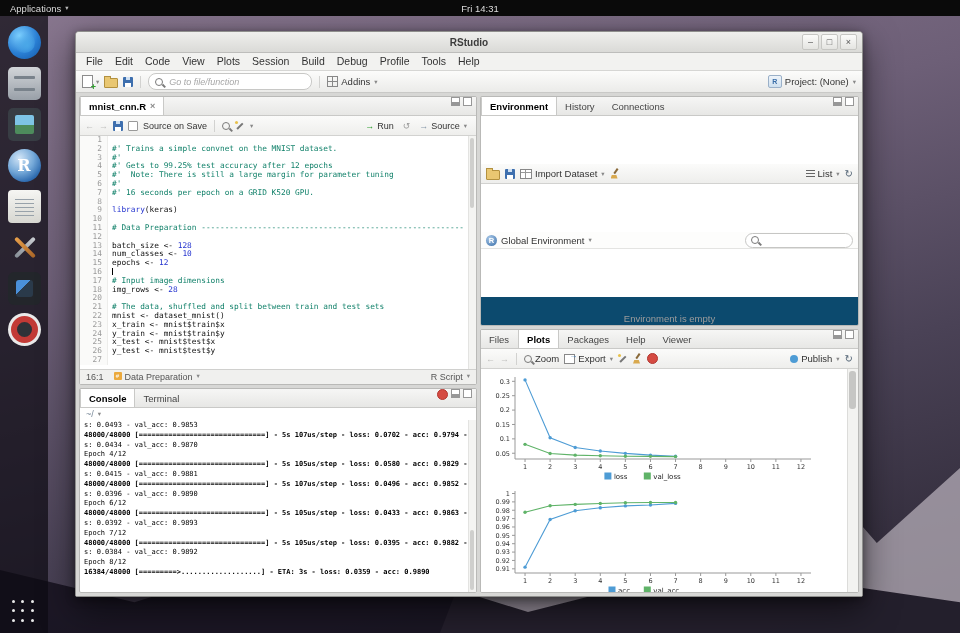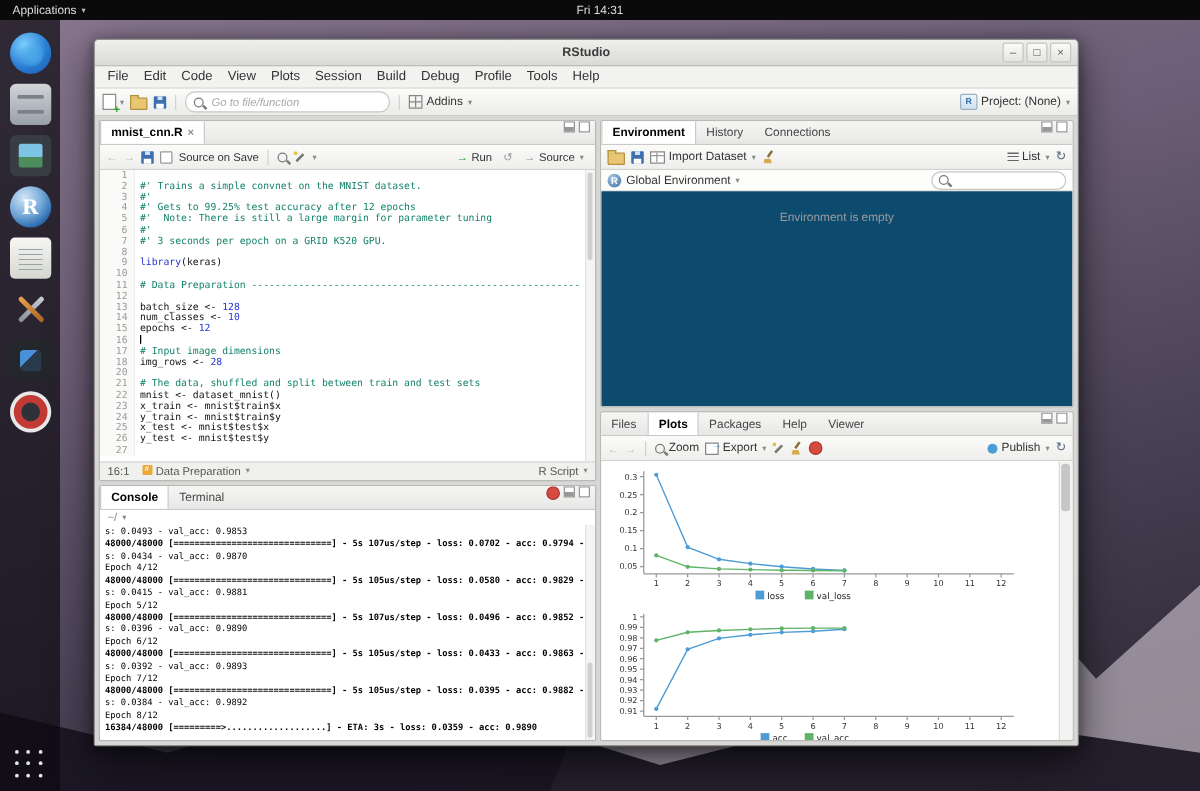--- a/index.html
+++ b/index.html
@@ -122,21 +122,21 @@
     height:13px;padding:0 5px;width:96px;}
 
   
   .workspace{flex:1;display:flex;gap:3px;padding:3px;background:#d7d7d5;min-height:0;}
   .col{display:flex;flex-direction:column;gap:3px;min-height:0;}
   .col.left{width:398px;flex:none;}
   .col.right{flex:1;}
   .pane{background:#fff;border:1px solid #b9b9b7;border-radius:2px;display:flex;flex-direction:column;overflow:hidden;min-height:0;}
   .pane.src{height:287px;flex:none;}
   .pane.console{flex:1;}
-  .pane.env{height:228px;flex:none;}
+  .pane.env{height:228px;flex:none;gap:48px;}
   .pane.plots{flex:1;}
   .tabbar{height:18px;flex:none;display:flex;align-items:stretch;background:linear-gradient(#f6f6f5,#e7e7e5);
     border-bottom:1px solid #c9c9c7;font-size:9.5px;color:#454545;padding-right:4px;}
   .tabs{display:flex;}
   .tab{padding:0 8px;display:inline-flex;align-items:center;gap:4px;border-right:1px solid rgba(0,0,0,0);}
   .tab.sel{background:#fff;border-right:1px solid #c9c9c7;border-left:1px solid #c9c9c7;color:#000;font-weight:bold;}
   .tclose{color:#888;font-size:9px;}
   .ptools{height:19px;flex:none;display:flex;align-items:center;gap:5px;padding:0 5px;
     background:linear-gradient(#fbfbfa,#eeeeec);border-bottom:1px solid #d2d2d0;font-size:9px;color:#333;}
   .runbtn{display:inline-flex;align-items:center;gap:3px;padding:1px 4px;border-radius:3px;}
@@ -310,21 +310,21 @@
           <div class="editor" id="editor">
             <div class="sb">
                 <div class="th" style="top:2px;height:70px;"></div>
               </div>
           <div class="crow"><span class="ln">1</span><span class="ctext"></span></div>
               <div class="crow"><span class="ln">2</span><span class="ctext"><span class="tk cm">#' Trains a simple convnet on the MNIST dataset.</span></span></div>
               <div class="crow"><span class="ln">3</span><span class="ctext"><span class="tk cm">#'</span></span></div>
               <div class="crow"><span class="ln">4</span><span class="ctext"><span class="tk cm">#' Gets to 99.25% test accuracy after 12 epochs</span></span></div>
               <div class="crow"><span class="ln">5</span><span class="ctext"><span class="tk cm">#'  Note: There is still a large margin for parameter tuning</span></span></div>
               <div class="crow"><span class="ln">6</span><span class="ctext"><span class="tk cm">#'</span></span></div>
-              <div class="crow"><span class="ln">7</span><span class="ctext"><span class="tk cm">#' 3 seconds per epoch on a GRID K520 GPU.</span></span></div>
+              <div class="crow"><span class="ln">7</span><span class="ctext"><span class="tk cm">#' 16 seconds per epoch on a GRID K520 GPU.</span></span></div>
               <div class="crow"><span class="ln">8</span><span class="ctext"></span></div>
               <div class="crow"><span class="ln">9</span><span class="ctext"><span class="tk kw">library</span><span class="tk pl">(keras)</span></span></div>
               <div class="crow"><span class="ln">10</span><span class="ctext"></span></div>
               <div class="crow"><span class="ln">11</span><span class="ctext"><span class="tk cm"># Data Preparation --------------------------------------------------------</span></span></div>
               <div class="crow"><span class="ln">12</span><span class="ctext"></span></div>
               <div class="crow"><span class="ln">13</span><span class="ctext"><span class="tk pl">batch_size &lt;- </span><span class="tk num">128</span></span></div>
               <div class="crow"><span class="ln">14</span><span class="ctext"><span class="tk pl">num_classes &lt;- </span><span class="tk num">10</span></span></div>
               <div class="crow"><span class="ln">15</span><span class="ctext"><span class="tk pl">epochs &lt;- </span><span class="tk num">12</span></span></div>
               <div class="crow"><span class="ln">16</span><span class="ctext"><span class="caret"></span></span></div>
               <div class="crow"><span class="ln">17</span><span class="ctext"><span class="tk cm"># Input image dimensions</span></span></div>
@@ -371,21 +371,20 @@
           <div class="cout" id="console-out">
             <div class="sb">
                 <div class="th" style="bottom:2px;height:60px;"></div>
               </div>
           <div class="cline">s: 0.0493 - val_acc: 0.9853</div>
               <div class="cline bold">48000/48000 [==============================] - 5s 107us/step - loss: 0.0702 - acc: 0.9794 - val_los</div>
               <div class="cline">s: 0.0434 - val_acc: 0.9870</div>
               <div class="cline">Epoch 4/12</div>
               <div class="cline bold">48000/48000 [==============================] - 5s 105us/step - loss: 0.0580 - acc: 0.9829 - val_los</div>
               <div class="cline">s: 0.0415 - val_acc: 0.9881</div>
-              <div class="cline">Epoch 5/12</div>
               <div class="cline bold">48000/48000 [==============================] - 5s 107us/step - loss: 0.0496 - acc: 0.9852 - val_los</div>
               <div class="cline">s: 0.0396 - val_acc: 0.9890</div>
               <div class="cline">Epoch 6/12</div>
               <div class="cline bold">48000/48000 [==============================] - 5s 105us/step - loss: 0.0433 - acc: 0.9863 - val_los</div>
               <div class="cline">s: 0.0392 - val_acc: 0.9893</div>
               <div class="cline">Epoch 7/12</div>
               <div class="cline bold">48000/48000 [==============================] - 5s 105us/step - loss: 0.0395 - acc: 0.9882 - val_los</div>
               <div class="cline">s: 0.0384 - val_acc: 0.9892</div>
               <div class="cline">Epoch 8/12</div>
               <div class="cline bold">16384/48000 [=========&gt;...................] - ETA: 3s - loss: 0.0359 - acc: 0.9890</div>

